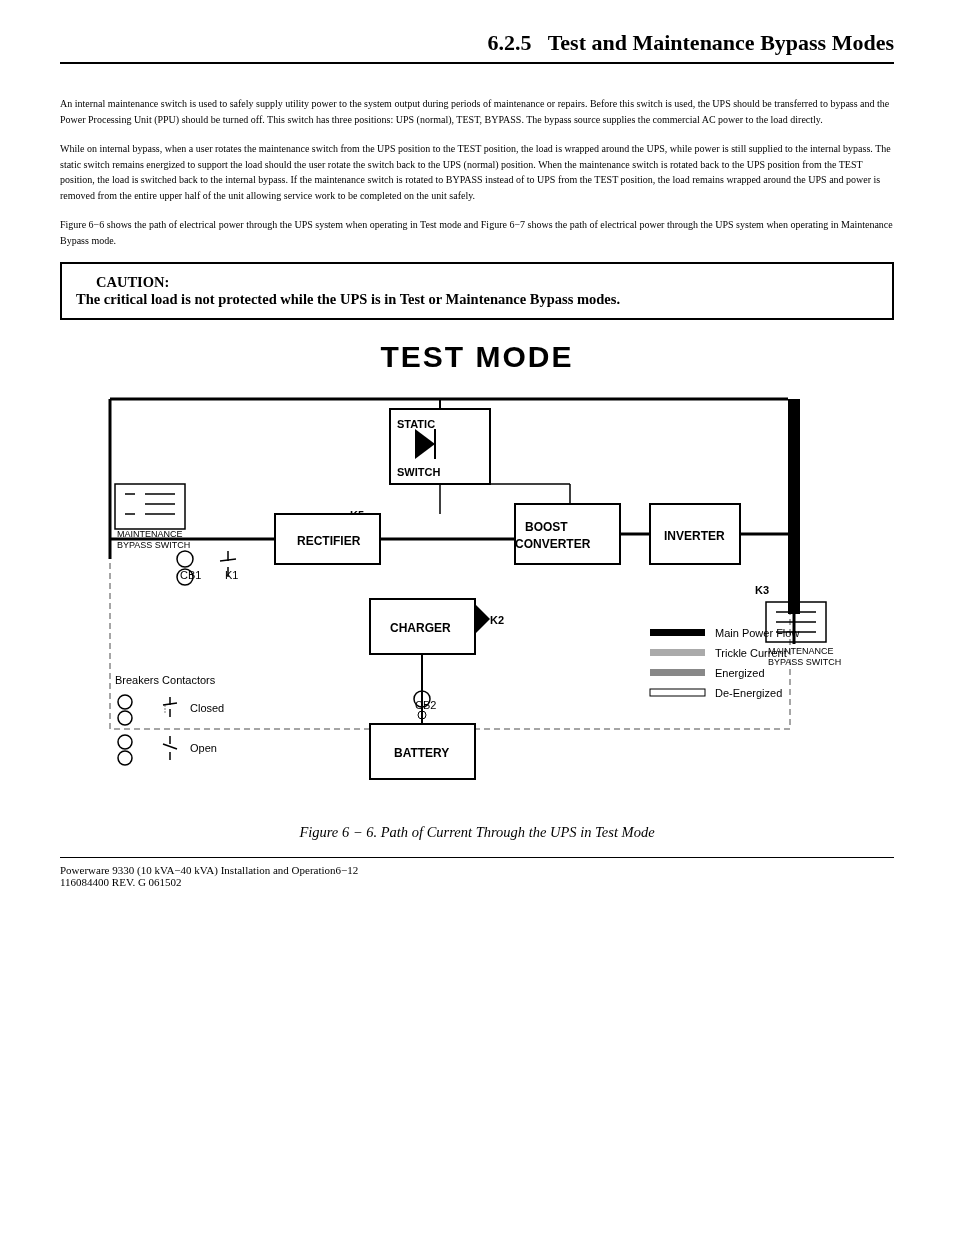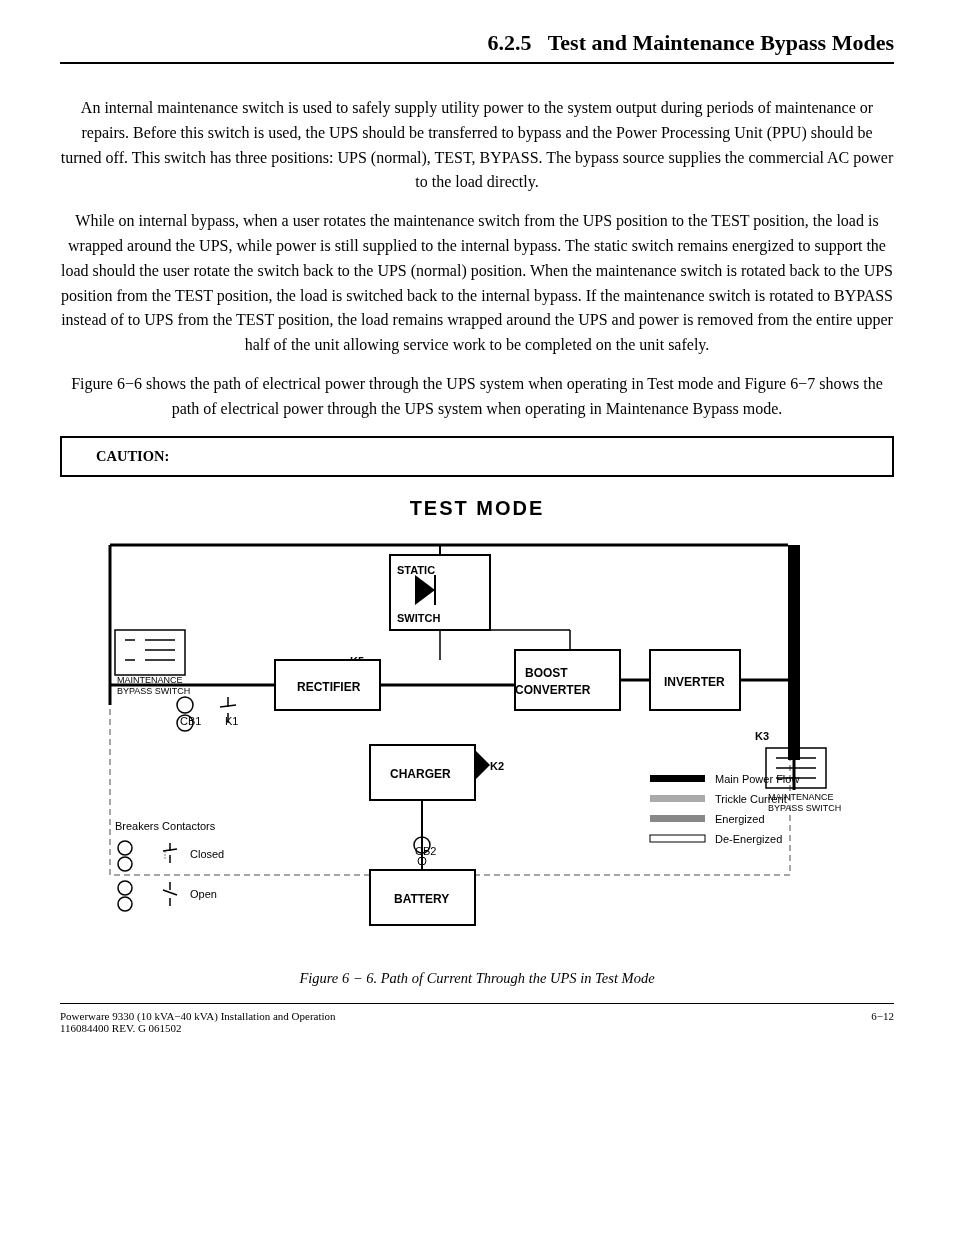--- a/index.html
+++ b/index.html
@@ -14,65 +14,63 @@
     }
     h1.section-title {
       font-size: 22px;
       font-weight: bold;
       border-bottom: 2px solid #000;
       padding-bottom: 6px;
       margin-bottom: 32px;
       text-align: right;
     }
     .body-text {
-      font-size: 16px;
+      font-size: 10px;
       line-height: 1.55;
       margin-bottom: 14px;
-      text-align: center;
     }
     .caution-box {
       border: 2px solid #000;
       padding: 10px 14px;
       margin-bottom: 20px;
       display: inline-block;
       width: 100%;
     }
     .caution-box .caution-label {
       font-weight: bold;
       font-size: 14.5px;
       margin-left: 20px;
     }
     .caution-box .caution-text {
       font-weight: bold;
       font-size: 14.5px;
     }
     .diagram-title {
       text-align: center;
-      font-size: 20px;
+      font-size: 30px;
       font-weight: bold;
       letter-spacing: 2px;
       margin-bottom: 10px;
       font-family: Arial, sans-serif;
     }
     
     .figure-caption {
       text-align: center;
       font-style: italic;
       font-size: 14.5px;
       margin-top: 10px;
       margin-bottom: 16px;
     }
     .footer {
       display: flex;
-      justify-content: space-between;
+      justify-content: flex-start;
       border-top: 1px solid #000;
       padding-top: 6px;
       font-size: 11px;
       margin-top: 8px;
-      gap: 32px;
     }
     
     .diagram-svg {
       display: block;
       margin: 0 auto;
     }
   </style>
 </head>
 <body>
 
@@ -85,20 +83,21 @@
 </h1>
 
 
 <p class="body-text">An internal maintenance switch is used to safely supply utility power to the system output during periods of maintenance or repairs.  Before this switch is used, the UPS should be transferred to bypass and the Power Processing Unit (PPU) should be turned off.  This switch has three positions: UPS (normal), TEST, BYPASS.  The bypass source supplies the commercial AC power to the load directly.</p>
 <p class="body-text">While on internal bypass, when a user rotates the maintenance switch from the UPS position to the TEST position, the load is wrapped around the UPS, while power is still supplied to the internal bypass.  The static switch remains energized to support the load should the user rotate the switch back to the UPS (normal) position.  When the maintenance switch is rotated back to the UPS position from the TEST position, the load is switched back to the internal bypass.  If the maintenance switch is rotated to BYPASS instead of to UPS from the TEST position, the load remains wrapped around the UPS and power is removed from the entire upper half of the unit allowing service work to be completed on the unit safely.</p>
 <p class="body-text">Figure 6−6 shows the path of electrical power through the UPS system when operating in Test mode and Figure 6−7 shows the path of electrical power through the UPS system when operating in Maintenance Bypass mode.</p>
 
 
 <div class="caution-box">
   <div class="caution-label">CAUTION:</div>
+  <div class="caution-text">The critical load is not protected while the UPS is in Test or Maintenance Bypass modes.</div>
 </div>
 
 
 <div class="diagram-title">TEST MODE</div>
 
 
 <svg class="diagram-svg" width="840" height="430" viewBox="0 0 840 430">
 
   <rect x="50" y="15" width="680" height="330" fill="none" stroke="#888" stroke-width="1.5" stroke-dasharray="6,4"></rect>
 

